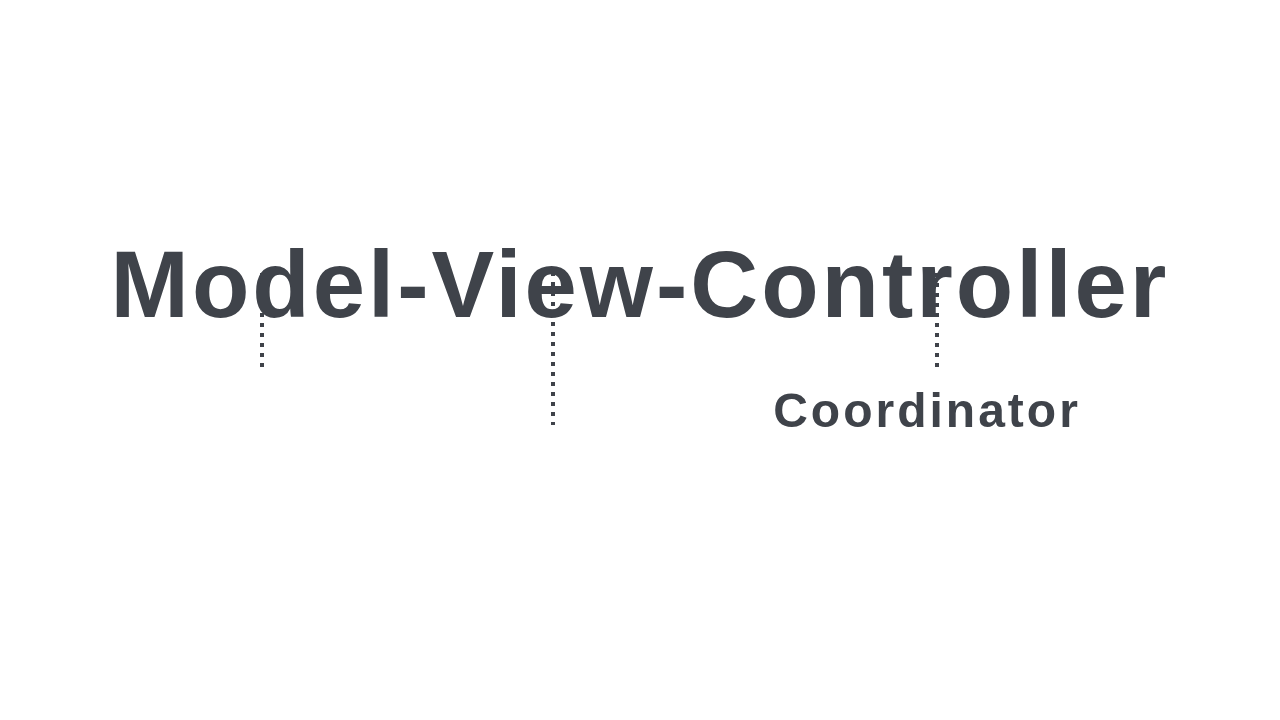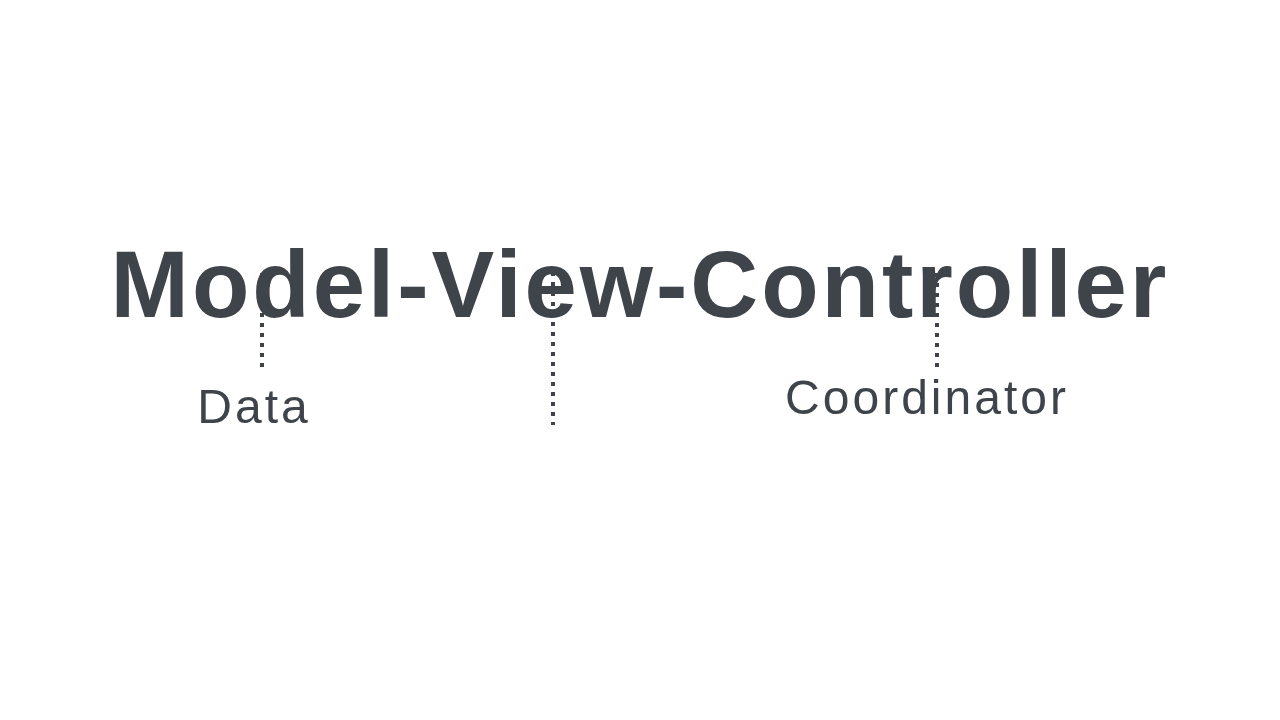--- a/index.html
+++ b/index.html
@@ -45,33 +45,32 @@
     position: absolute;
     transform: translateX(-50%);
     font-size: 48px;
     font-weight: 400;
     line-height: 1;
     letter-spacing: 3px;
     white-space: nowrap;
   }
   .label.data        { left: 254px; top: 383px; }
   .label.ui          { left: 548px; top: 438px; }
-  .label.coordinator { left: 927px; top: 374px; }
+  .label.coordinator { left: 927px; top: 387px; font-weight: bold; }
 </style>
 </head>
 <body>
 
 <div class="stage">
 
   <h1 class="title">Model-View-Controller</h1>
 
   <div class="connector model"></div>
 
   <div class="connector view"></div>
 
   <div class="connector controller"></div>
 
-  <div class="label data">Data</div>
 
 
   <div class="label coordinator">Coordinator</div>
 
 </div>
 
 </body></html>

